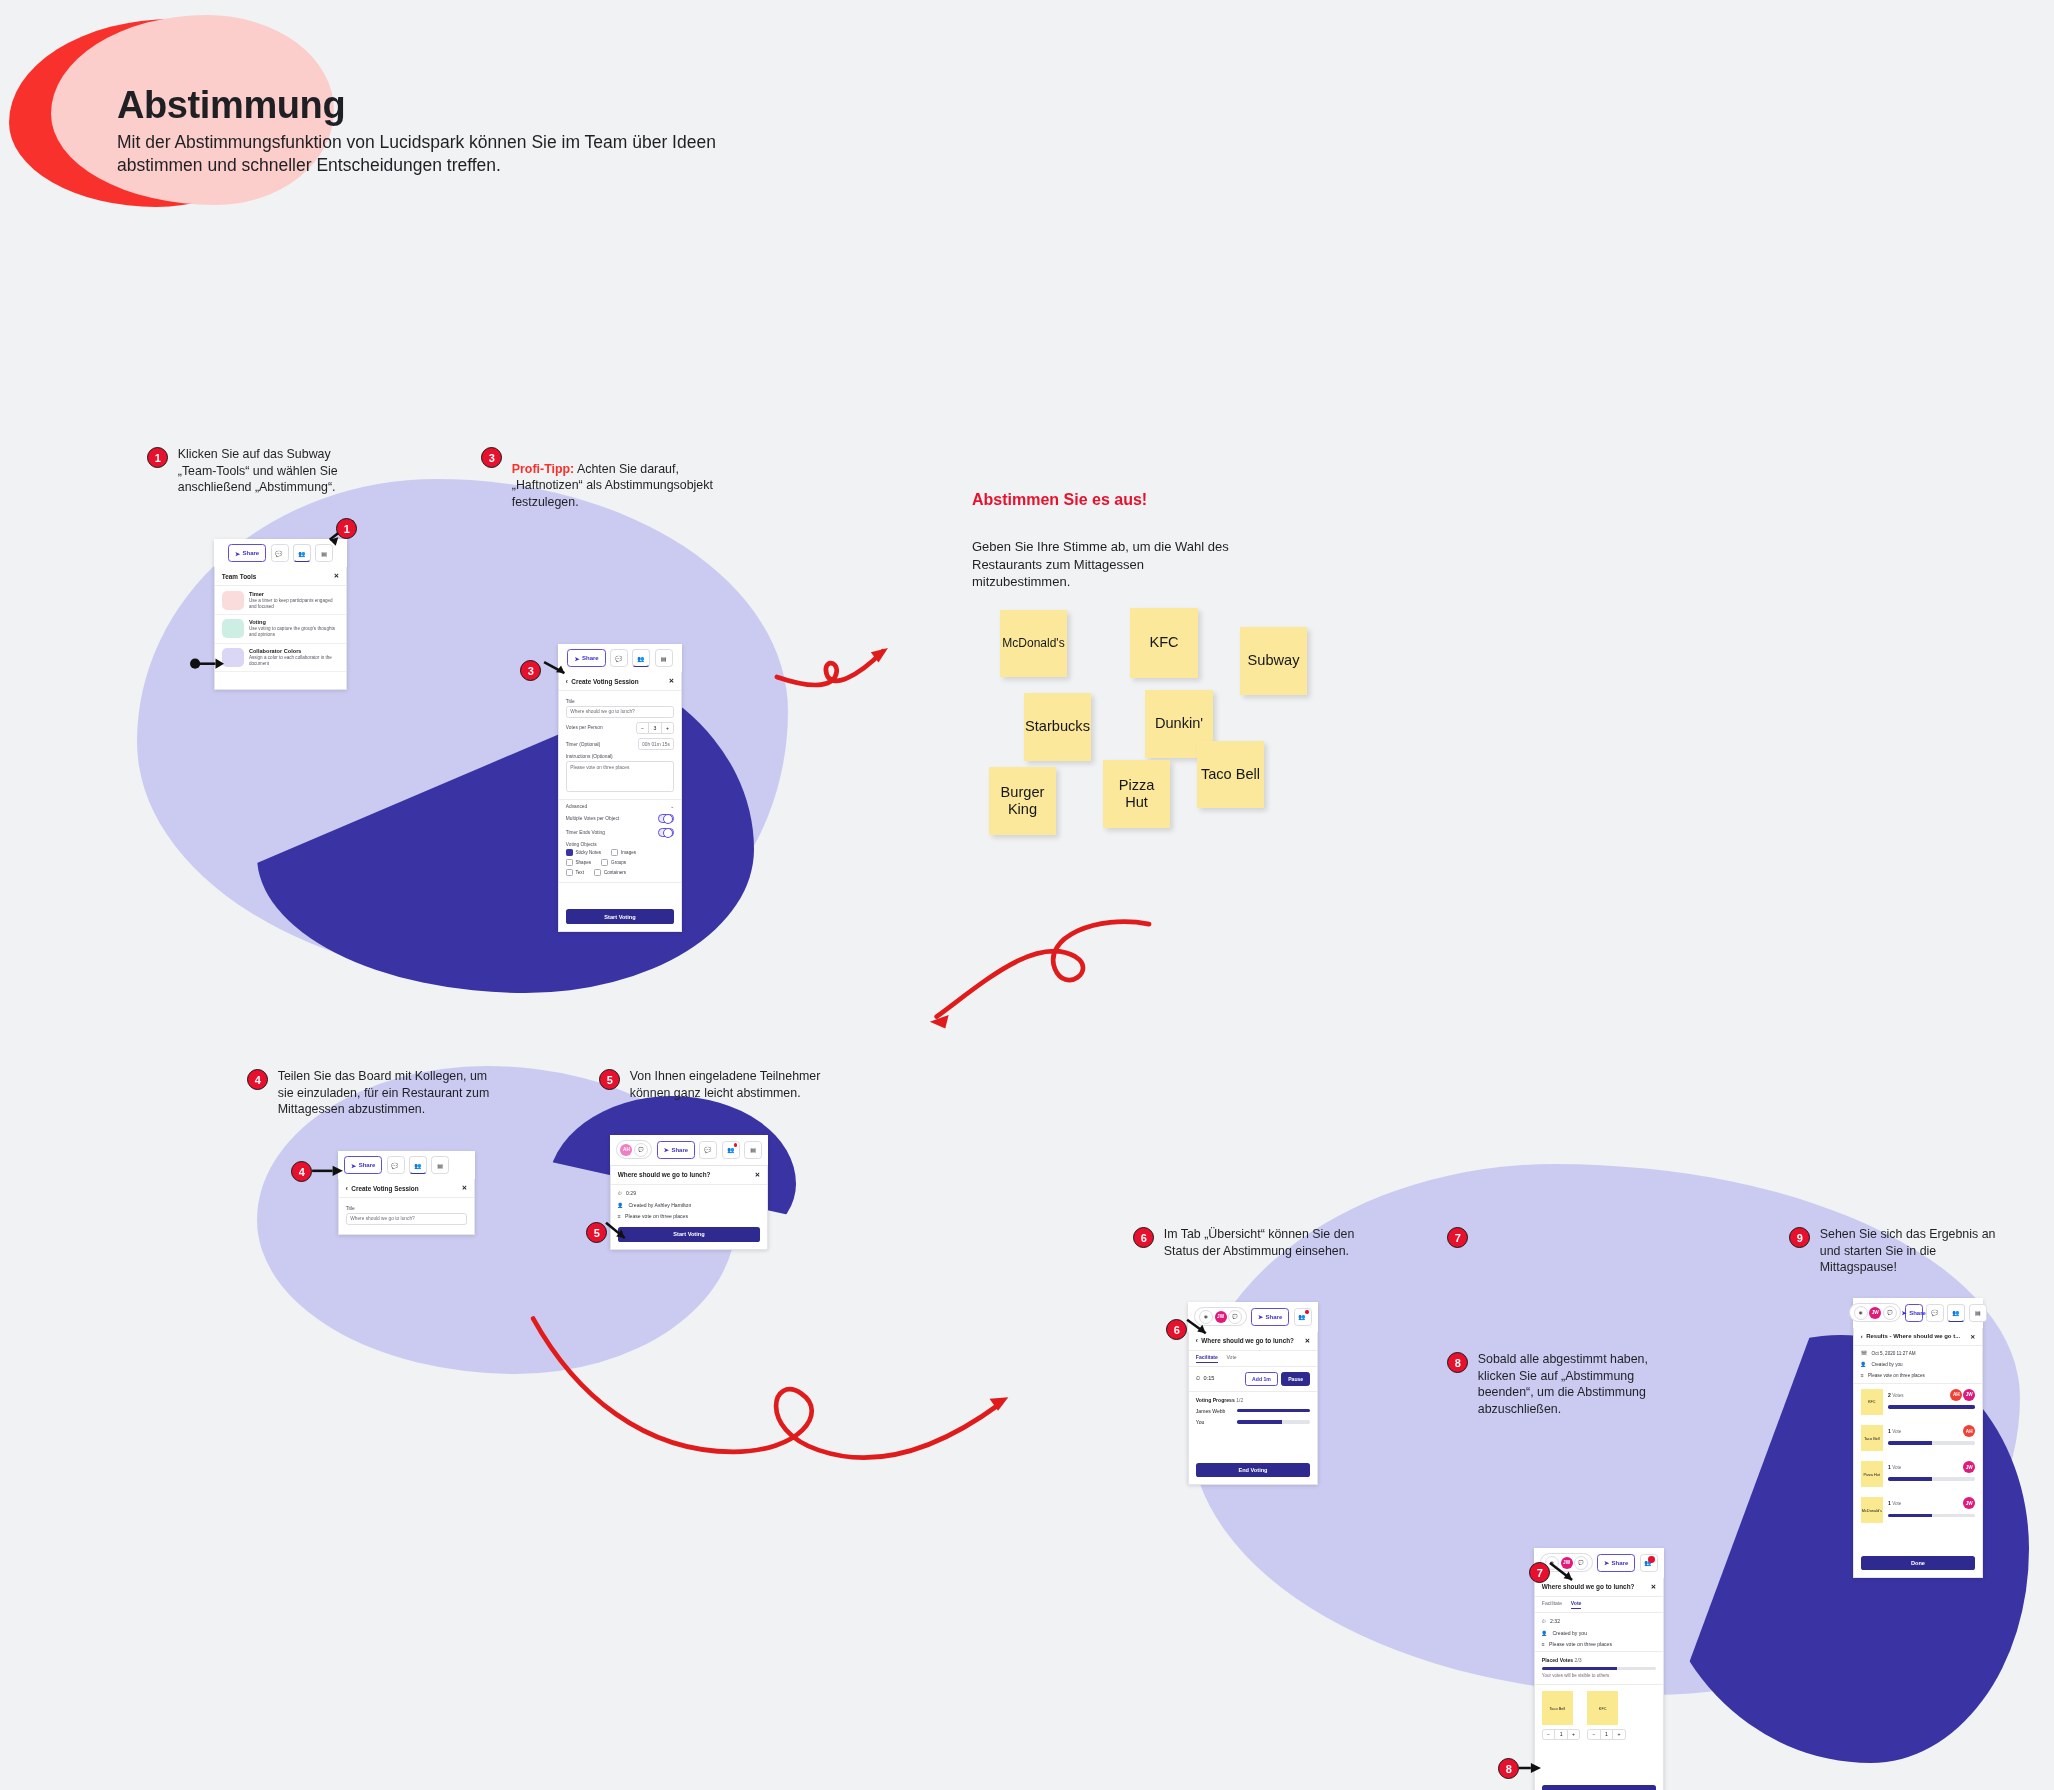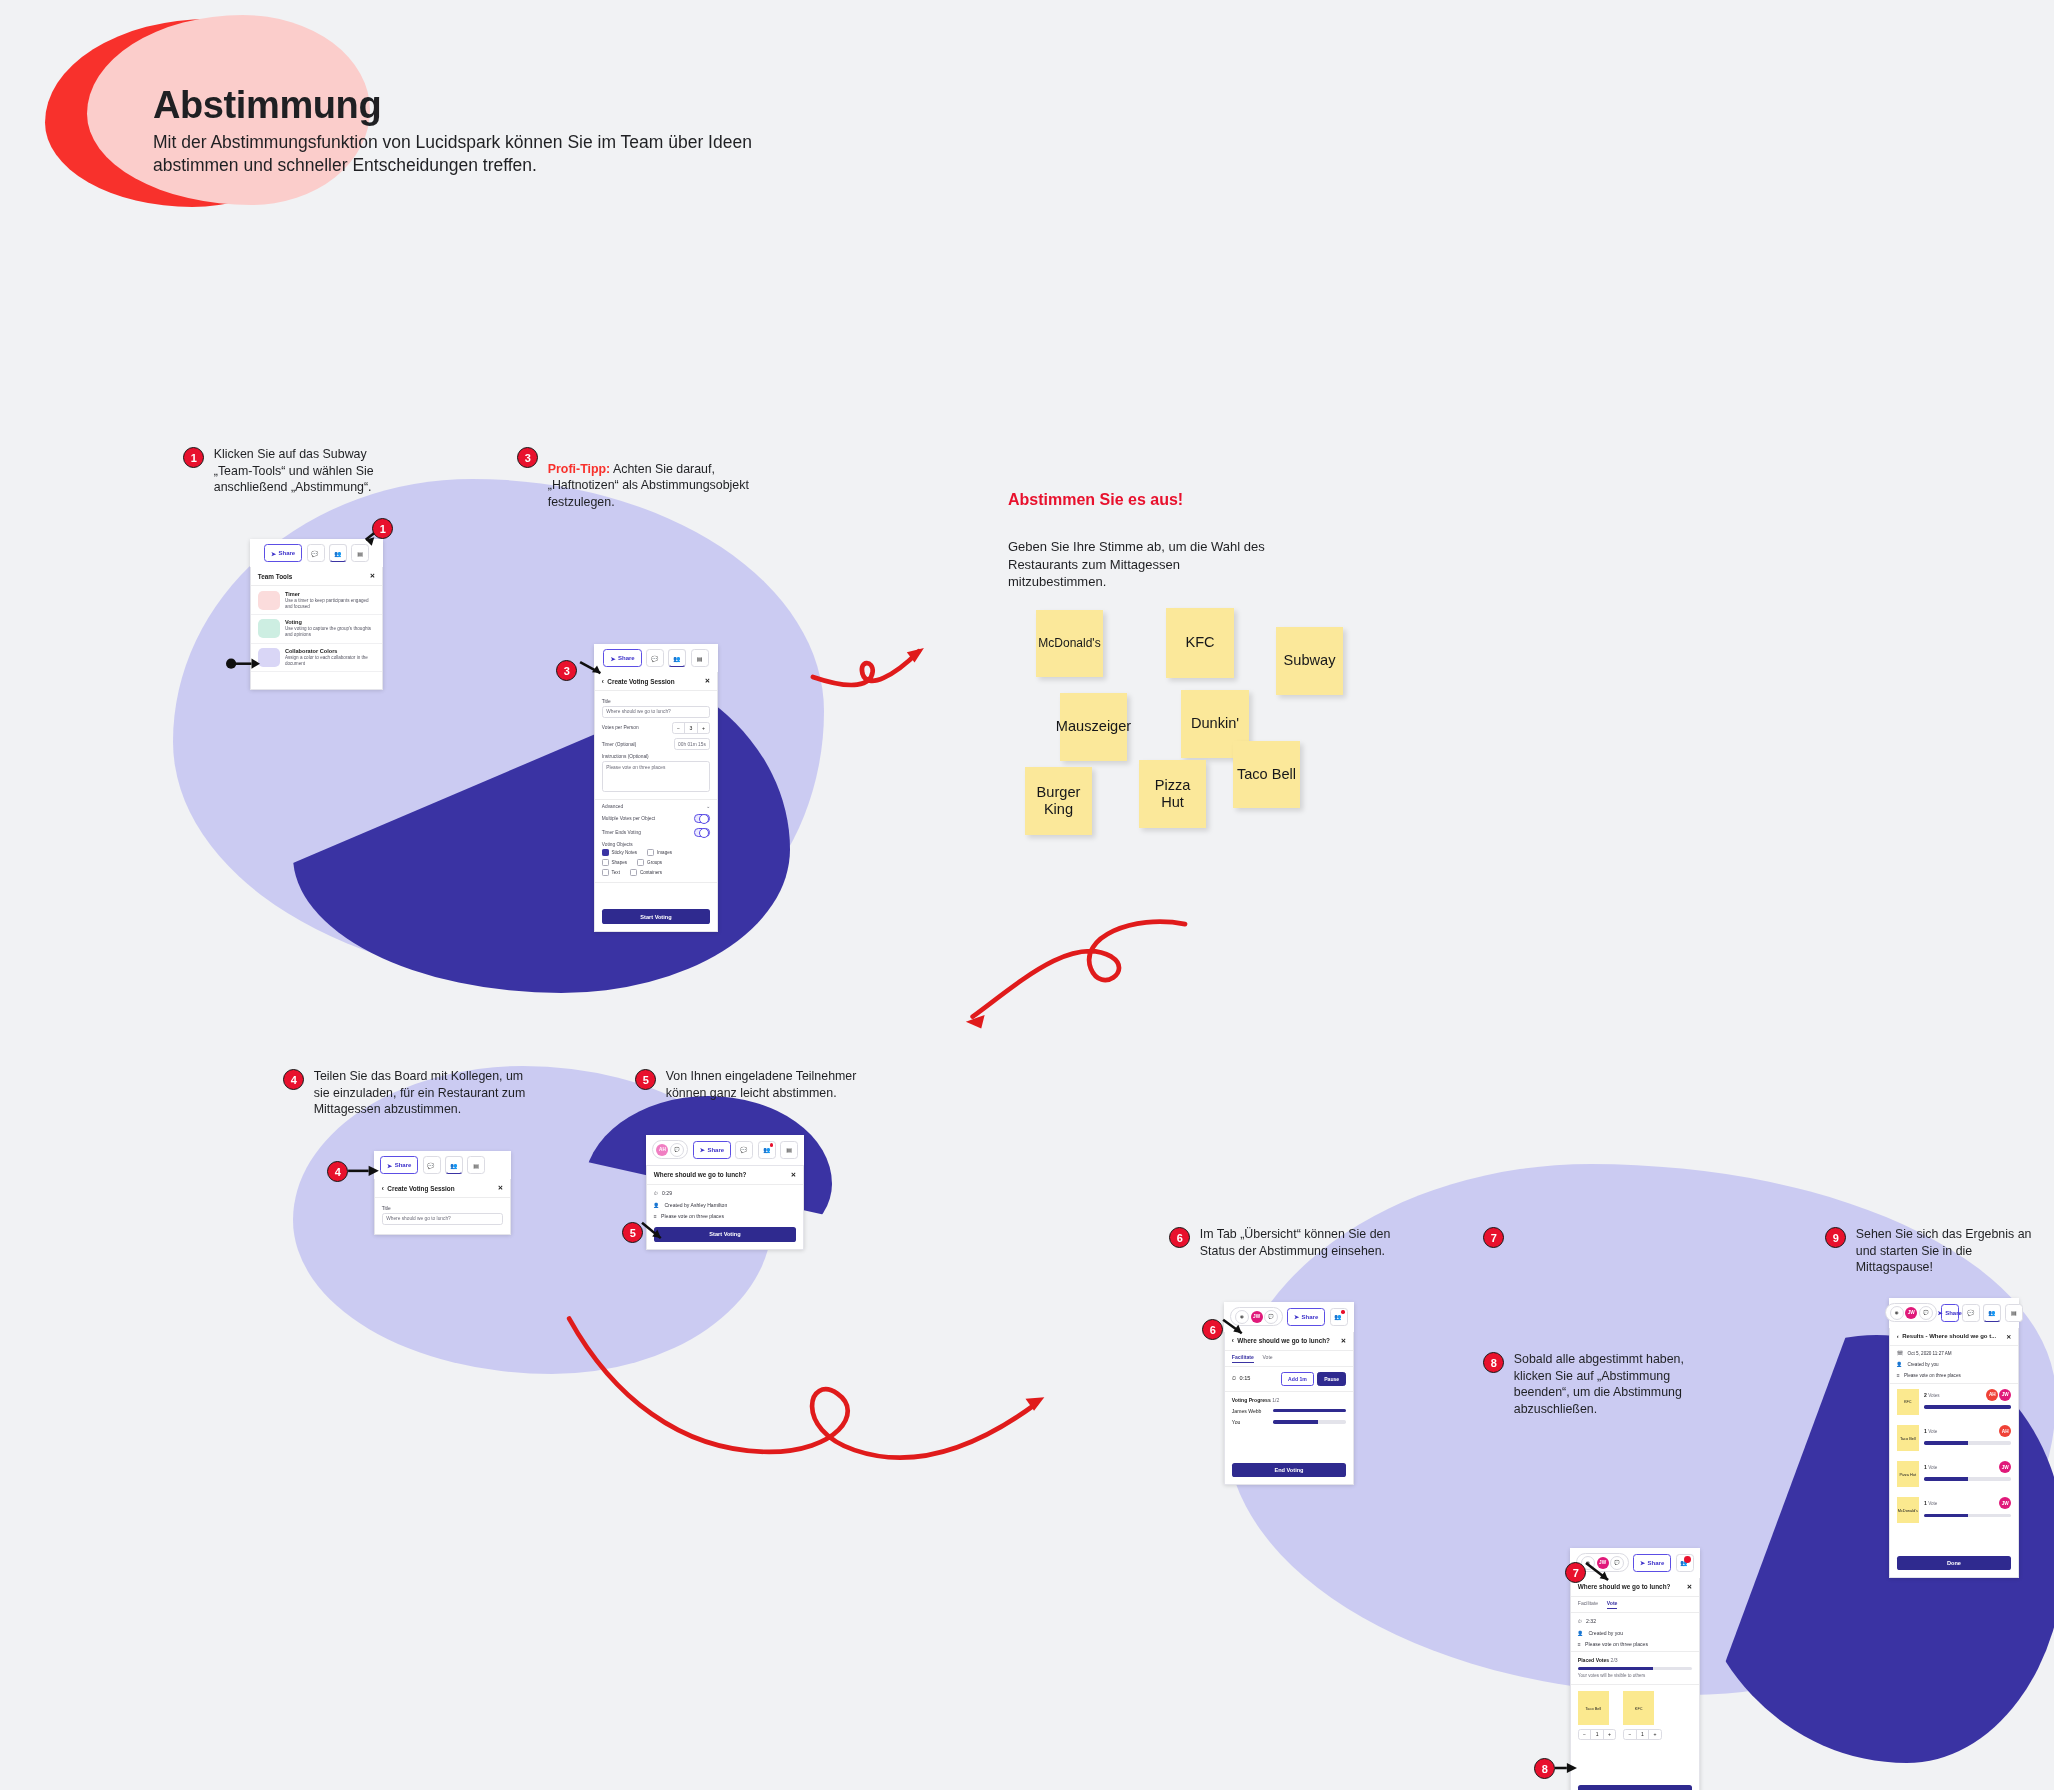--- a/index.html
+++ b/index.html
@@ -4,21 +4,21 @@
 <style>
   html,body{margin:0;padding:0;}
   body{
     width:2055px;height:1790px;
     background:#f1f2f4;
     font-family:"Liberation Sans",sans-serif;
     color:#1f2023;
     position:relative;
     overflow:hidden;
   }
-  .canvas{position:absolute;inset:0;margin-left:36px;}
+  .canvas{position:absolute;inset:0;}
   .abs{position:absolute;}
 
   
   .blob-red-back{
     left:8.6px;top:19px;width:283px;height:188px;
     background:#f8312c;
     border-radius:58% 42% 48% 52% / 55% 48% 52% 45%;
   }
   .blob-pink{
     left:51px;top:15.4px;width:283px;height:190px;
@@ -317,21 +317,21 @@
     <path d="M2 6 L26 19" stroke="#101010" stroke-width="3" fill="none"></path>
     <path d="M26 19 L16 18 L22 10 Z" fill="#101010"></path>
   </svg>
 
   <div class="abs try-head">Abstimmen Sie es aus!</div>
   <div class="abs try-body">Geben Sie Ihre Stimme ab, um die Wahl des Restaurants zum Mittagessen mitzubestimmen.</div>
 
   <div class="note" style="left:1000px;top:610px;width:67px;height:67px;font-size:12px;">McDonald's</div>
   <div class="note" style="left:1130px;top:608px;width:68px;height:70px;">KFC</div>
   <div class="note" style="left:1240px;top:627px;width:67px;height:68px;">Subway</div>
-  <div class="note" style="left:1024px;top:693px;width:67px;height:68px;">Mauszeiger</div>
+  <div class="note" style="left:1024px;top:693px;width:67px;height:68px;">Starbucks</div>
   <div class="note" style="left:1145px;top:690px;width:68px;height:68px;">Dunkin'</div>
   <div class="note" style="left:989px;top:767px;width:67px;height:68px;">Burger King</div>
   <div class="note" style="left:1103px;top:760px;width:67px;height:68px;">Pizza Hut</div>
   <div class="note" style="left:1197px;top:741px;width:67px;height:67px;">Taco Bell</div>
 
   <svg class="arrow" style="left:770px;top:634px;width:188px;height:103px;" viewBox="0 0 220 120">
     <path d="M8 50 C55 66,76 60,78 44 C79 30,62 30,66 46 C72 66,104 48,132 20" stroke="#e01b1b" stroke-width="5.5" fill="none" stroke-linecap="round"></path>
     <path d="M138 16 L118 21 L127 33 Z" fill="#e01b1b"></path>
   </svg>
 

